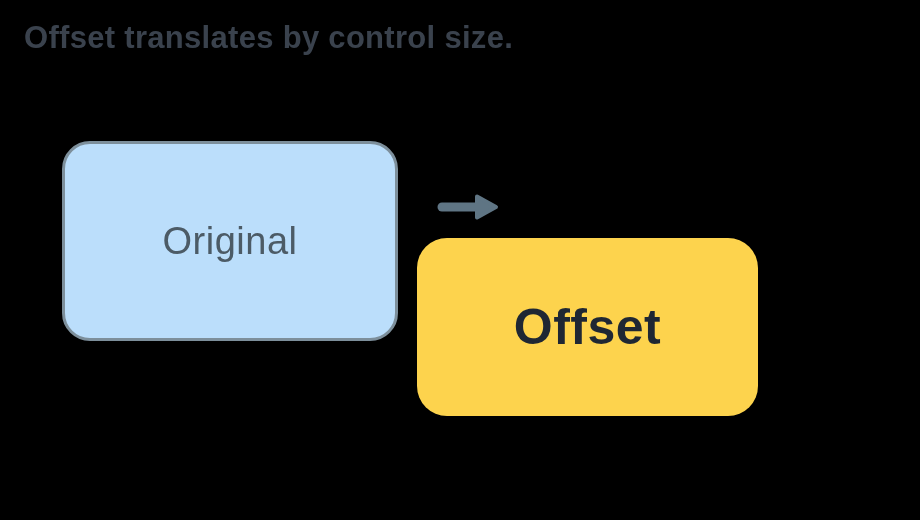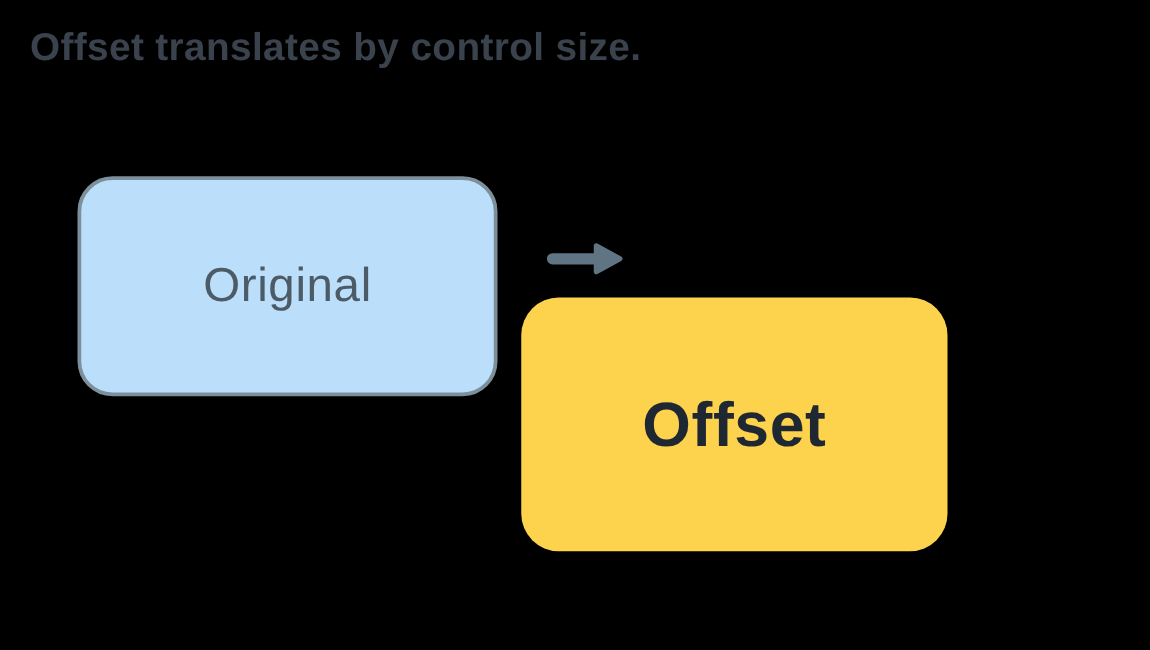--- a/index.html
+++ b/index.html
@@ -13,34 +13,34 @@
   .title {
     position: absolute; left: 24px; top: 20px;
     font-size: 31px; font-weight: 600; letter-spacing: 0.3px;
     color: #3A424D; white-space: nowrap;
   }
   .box {
     position: absolute; box-sizing: border-box;
     display: flex; align-items: center; justify-content: center;
   }
   .box-original {
-    left: 62px; top: 141px; width: 336px; height: 176px;
+    left: 62px; top: 141px; width: 336px; height: 200px;
     border-radius: 28px; border: 3px solid #7D8F9B;
     background: #BBDEFB;
   }
   .label-original {
     font-size: 38px; font-weight: 400; color: #4C5B66;
     letter-spacing: 0.5px;
   }
   .arrow-wrap {
     position: absolute; left: 436px; top: 193px;
     width: 64px; height: 28px; color: #5F7584;
   }
   .box-offset {
-    left: 417px; top: 238px; width: 341px; height: 203px;
+    left: 417px; top: 238px; width: 341px; height: 178px;
     border-radius: 30px; background: #FDD34D;
   }
   .label-offset {
     font-size: 50px; font-weight: 700; color: #1F2733;
     letter-spacing: 0.5px;
   }
   .caption {
     position: absolute; left: 565px; top: 446px;
     transform: translateX(-50%);
     font-size: 30px; font-weight: 500; color: #434C57;

